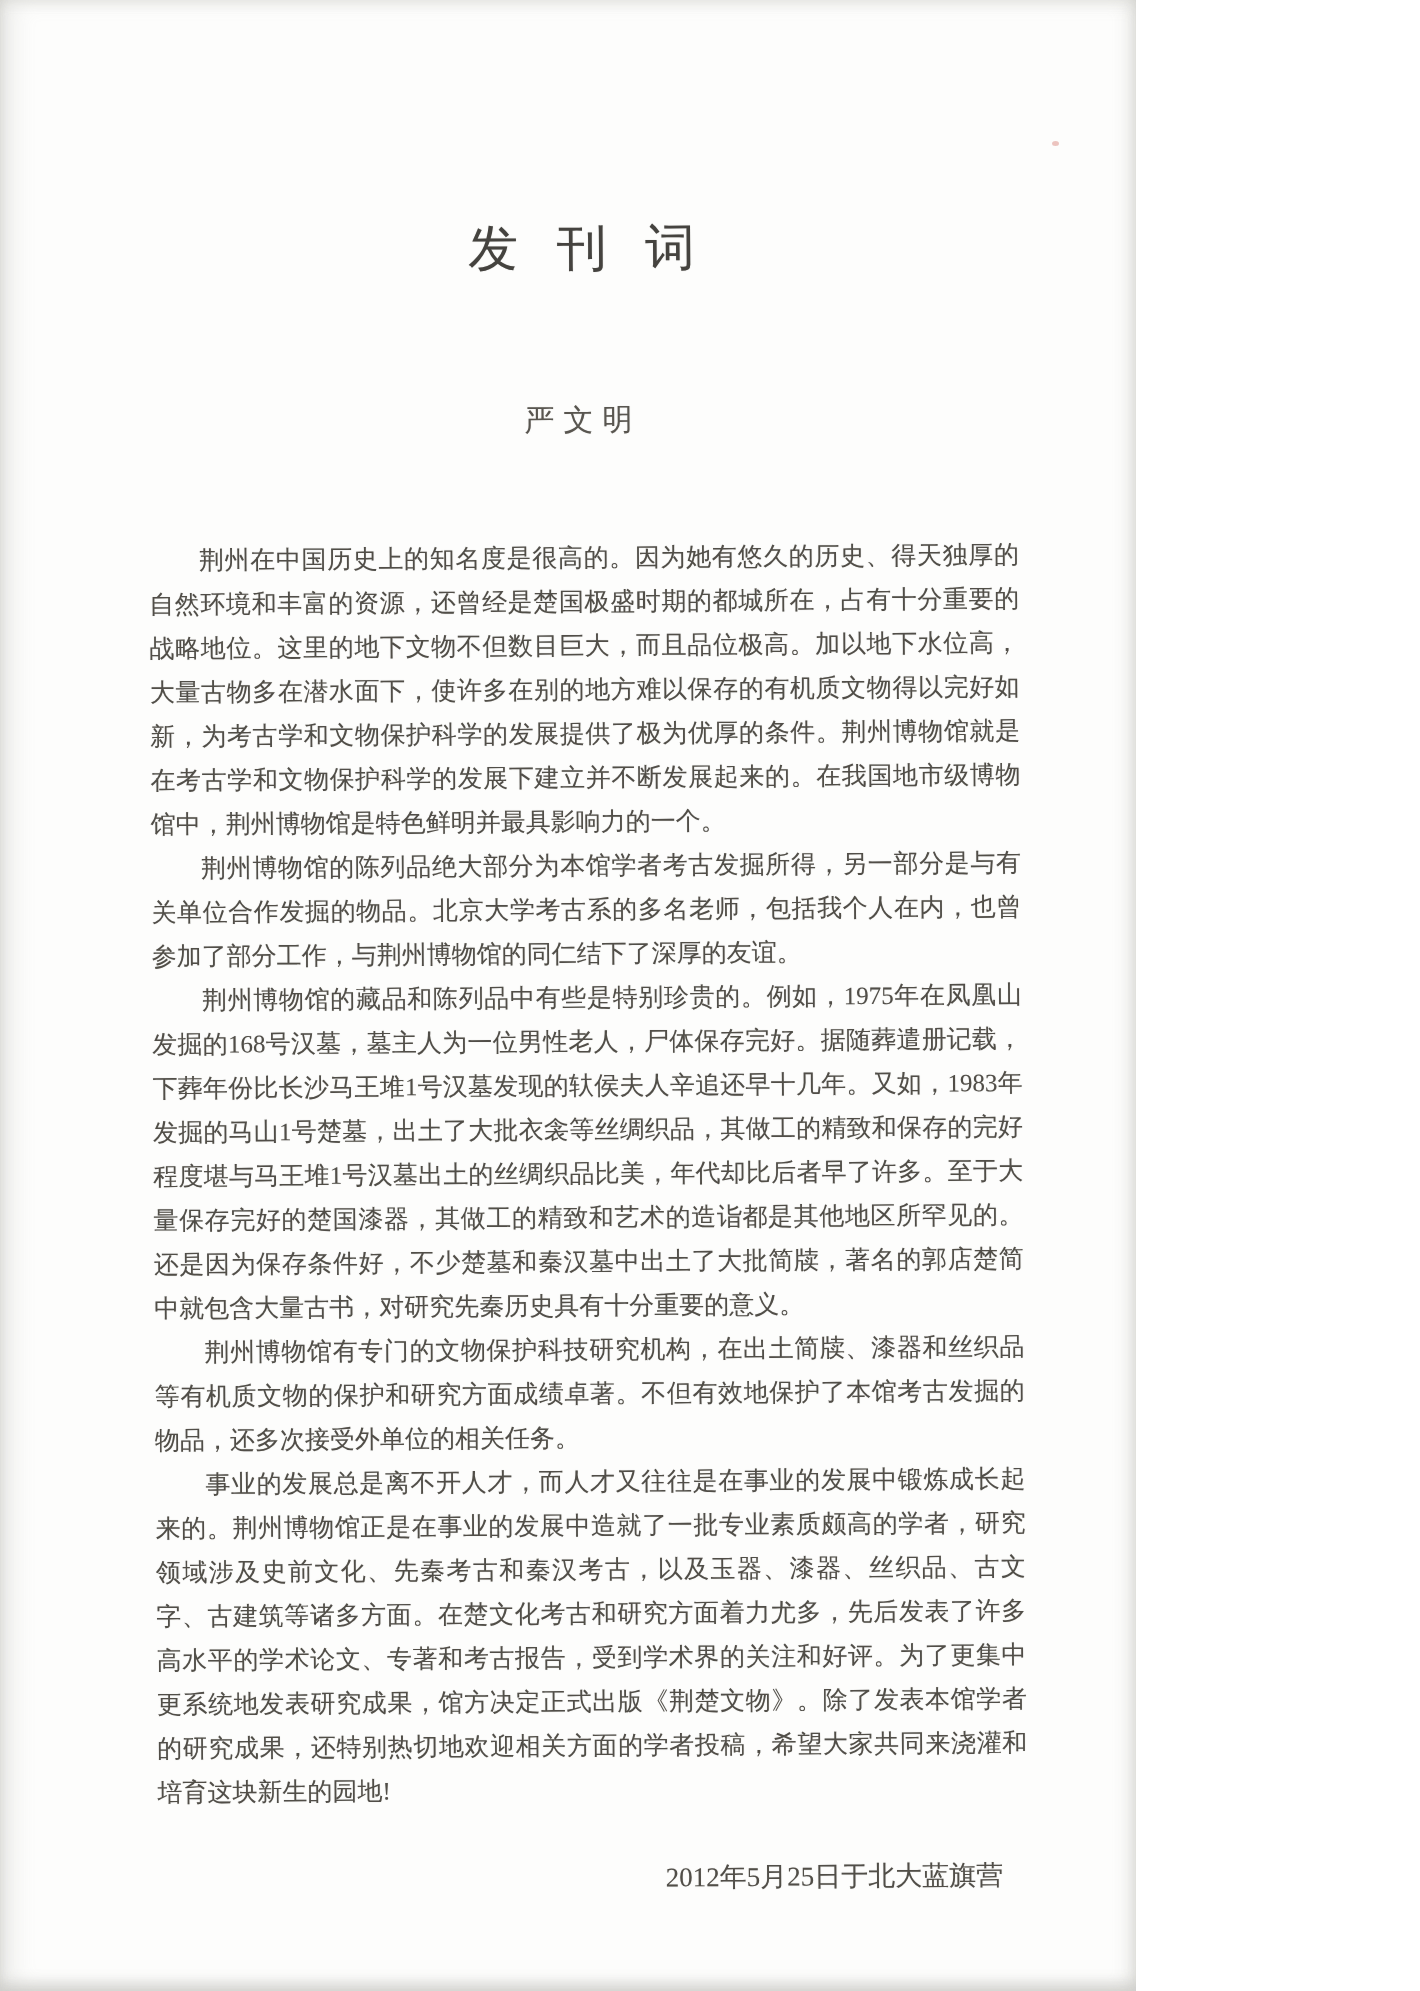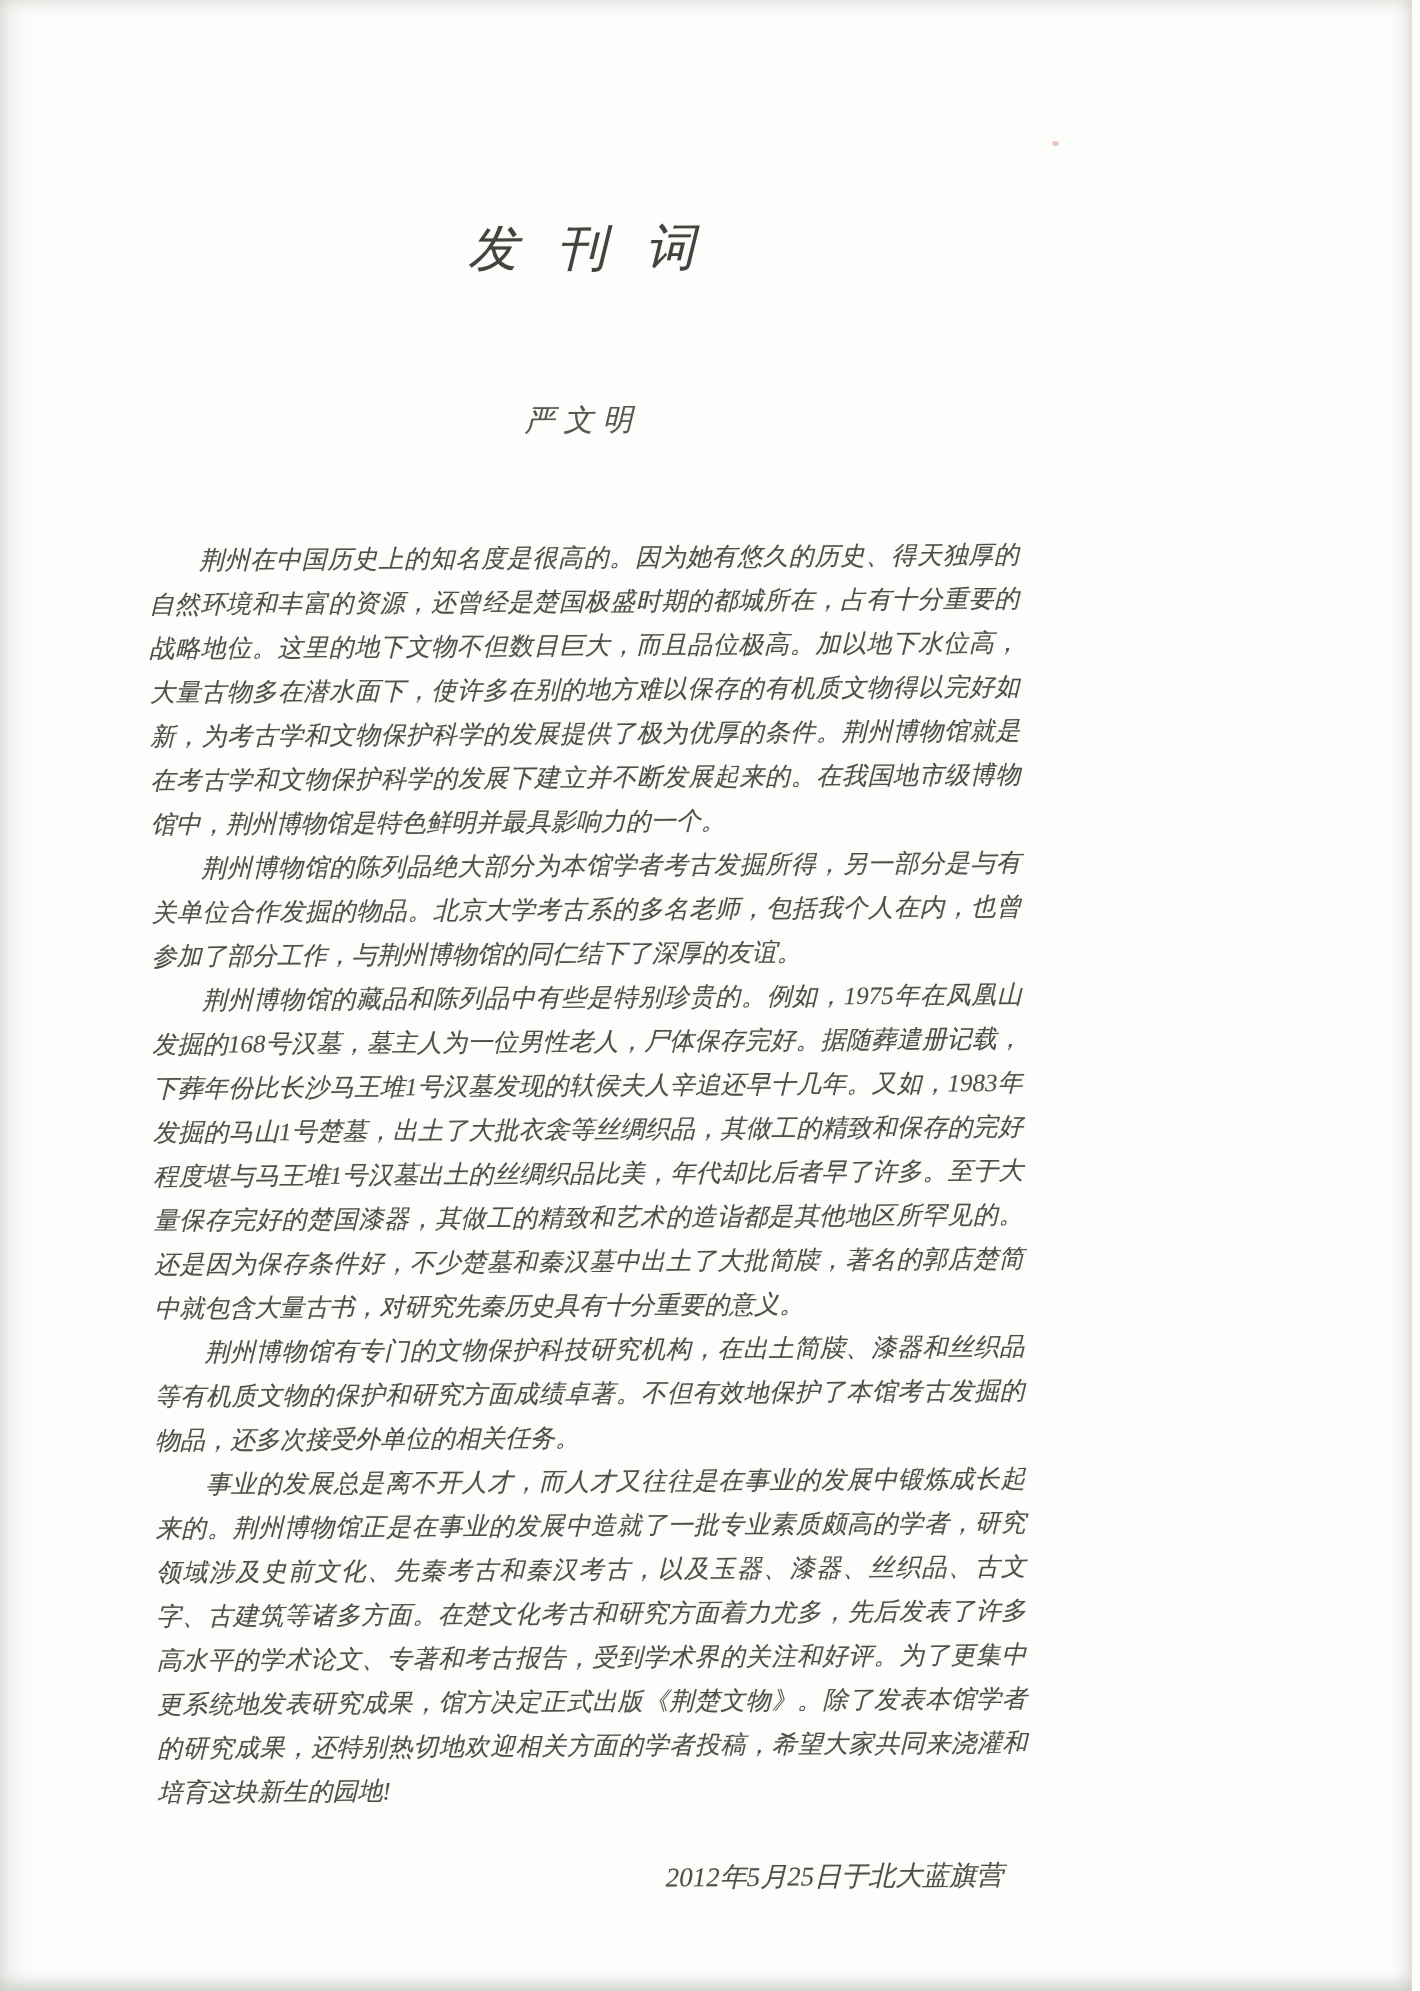--- a/index.html
+++ b/index.html
@@ -2,31 +2,30 @@
 <html><head>
 <meta charset="utf-8">
 <style>
   html, body {
     margin: 0;
     padding: 0;
     background: #ffffff;
   }
   .page {
     position: relative;
-    width: 1412px;
+    width: 1136px;
     height: 1991px;
     overflow: hidden;
     background: #fdfdfc;
     box-shadow:
       inset 14px 0 22px rgba(158, 155, 147, 0.16),
       inset -10px 0 16px rgba(150, 147, 140, 0.14),
       inset 0 -8px 14px rgba(125, 122, 114, 0.22),
       inset 0 6px 10px rgba(200, 198, 192, 0.08);
     font-family: "Liberation Serif", "DejaVu Serif", serif;
-    font-style: italic;
   }
   .content {
     position: absolute;
     left: 145px;
     top: 0;
     width: 870px;
     transform: rotate(-0.4deg);
     transform-origin: 50% 0;
   }
   .title {

